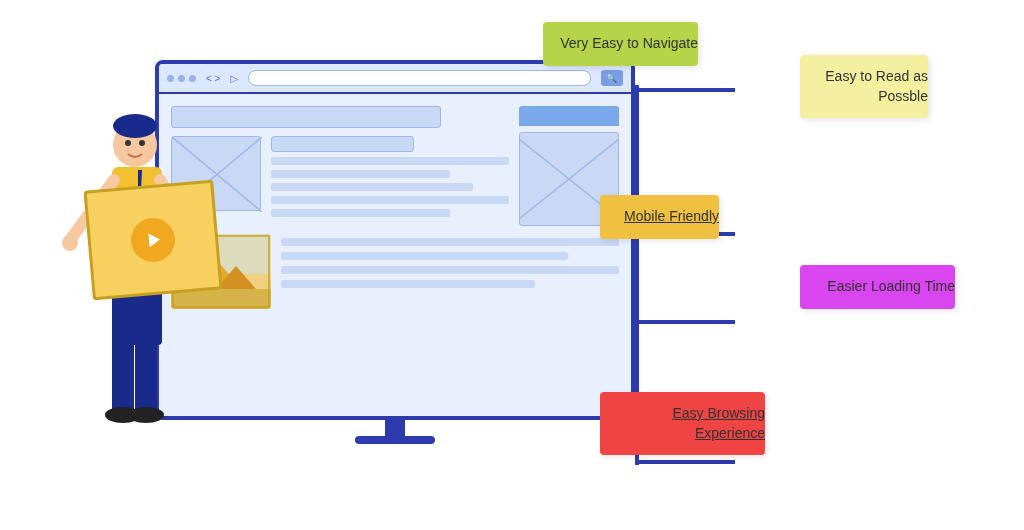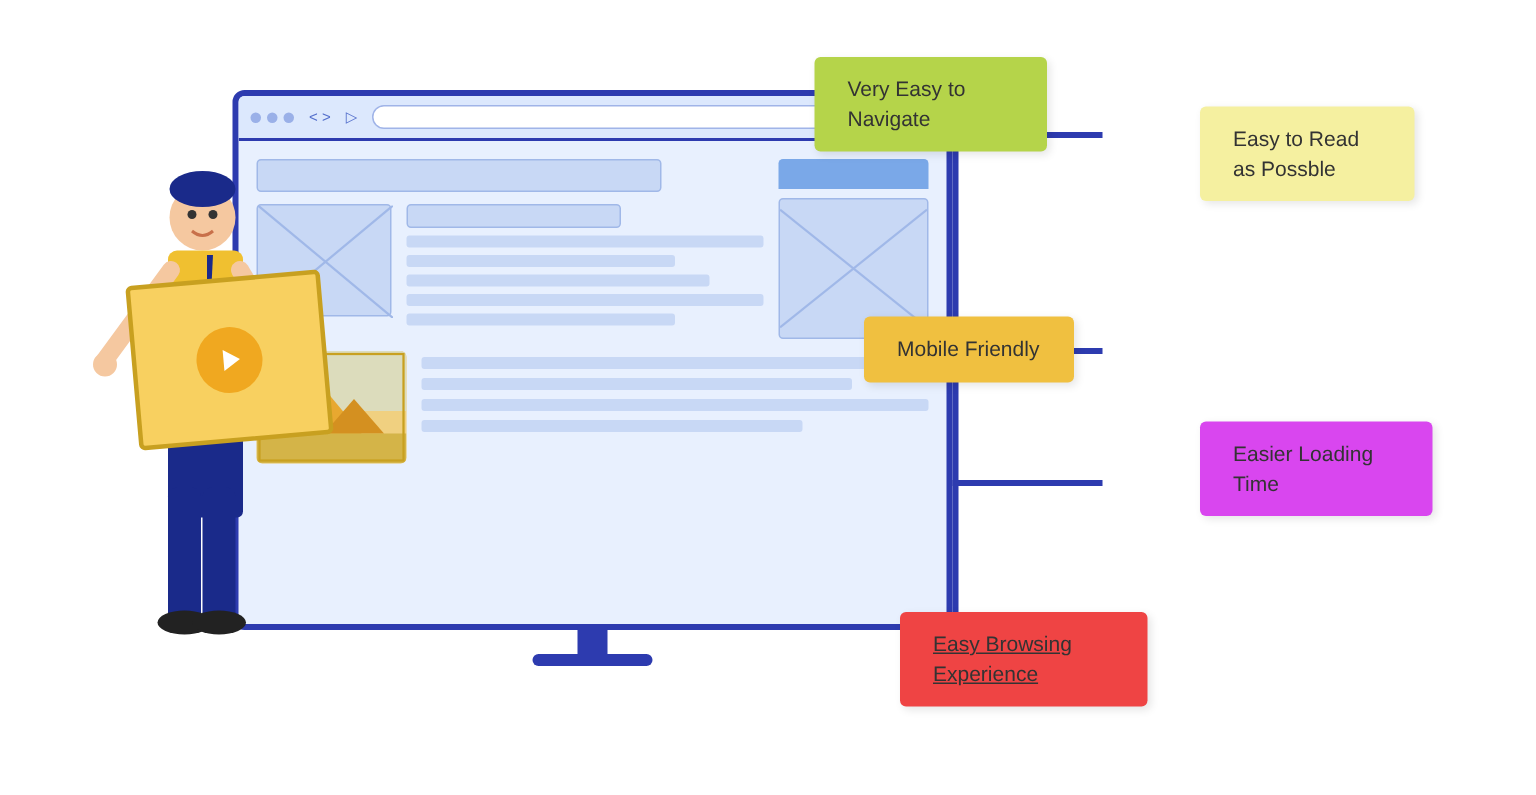--- a/index.html
+++ b/index.html
@@ -205,28 +205,27 @@
       width: 80px;
       height: 8px;
       background: #2d3baf;
       border-radius: 4px;
     }
 
     
     .sticky-note {
       position: absolute;
       border-radius: 4px;
-      padding: 12px 22px;
-      text-align: left;
+      padding: 12px 0;
+      text-align: right;
       font-size: 14px;
       font-weight: 500;
       line-height: 1.4;
       color: #333;
       box-shadow: 2px 2px 6px rgba(0,0,0,0.1);
-      margin-top: 16px;
     }
 
     .sticky-green {
       background: #b5d44a;
       width: 150px;
     }
 
     .sticky-yellow-light {
       background: #f5f0a0;
       width: 150px;
@@ -397,25 +396,25 @@
       <svg width="20" height="20" viewBox="0 0 20 20">
         <polygon points="6,3 17,10 6,17" fill="white"></polygon>
       </svg>
     </div>
   </div>
 
   <div class="sticky-note sticky-green" style="left:543px; top:22px; width:155px;">
     <span>Very Easy to Navigate</span>
   </div>
 
-  <div class="sticky-note sticky-yellow-light" style="left:800px; top:55px; width:143px;">
+  <div class="sticky-note sticky-yellow-light" style="left:800px; top:55px; width:128px;">
     <span>Easy to Read as Possble</span>
   </div>
 
-  <div class="sticky-note sticky-gold" style="left:576px; top:195px; width:140px;">
+  <div class="sticky-note sticky-gold" style="left:600px; top:195px; width:119px;text-decoration:underline;">
     <span>Mobile Friendly</span>
   </div>
 
   <div class="sticky-note sticky-pink" style="left:800px; top:265px; width:155px;">
     <span>Easier Loading Time</span>
   </div>
 
   <div class="sticky-note sticky-blue" style="left:600px; top:392px; width:165px;">
     <span>Easy Browsing Experience</span>
   </div>

